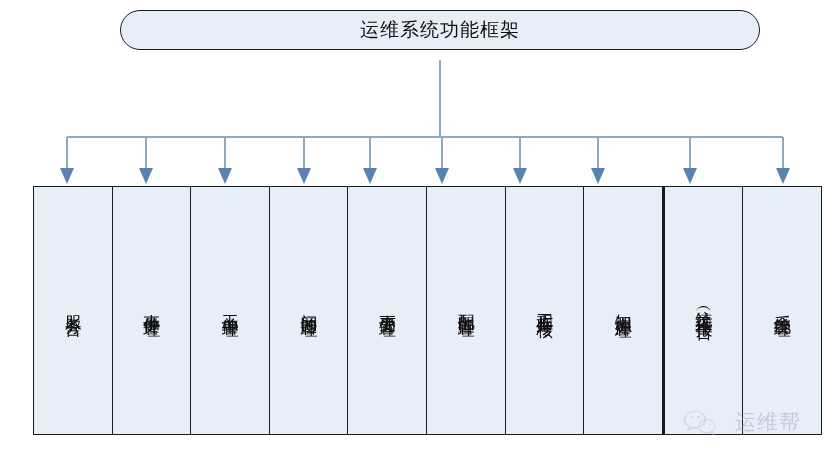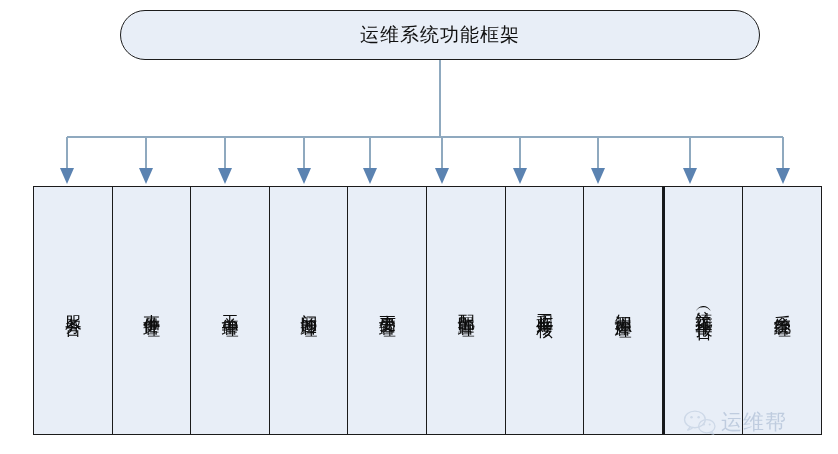--- a/index.html
+++ b/index.html
@@ -17,21 +17,21 @@
     background: #ffffff;
     overflow: hidden;
   }
 
   
   .title-pill {
     position: absolute;
     left: 120px;
     top: 10px;
     width: 640px;
-    height: 50px;
+    height: 40px;
     box-sizing: border-box;
     background: #e8eef7;
     border: 1.6px solid #1c1c1c;
     border-radius: 26px;
     display: flex;
     align-items: center;
     justify-content: center;
   }
   .title-text {
     font-family: "DejaVu Sans", "Liberation Sans", sans-serif;
@@ -89,26 +89,26 @@
     text-orientation: upright;
     letter-spacing: 2px;
     white-space: nowrap;
     transform: translateY(-6px);
   }
 
   
   .watermark {
     position: absolute;
     left: 683px;
-    top: 408px;
+    top: 396px;
     width: 150px;
     height: 40px;
     display: flex;
-    align-items: flex-start;
-    gap: 4px;
+    align-items: flex-end;
+    gap: 18px;
     opacity: 0.55;
     pointer-events: none;
   }
   .wm-logo {
     width: 34px;
     height: 28px;
     flex: 0 0 auto;
   }
   .wm-text {
     font-family: "DejaVu Sans", "Liberation Sans", sans-serif;

